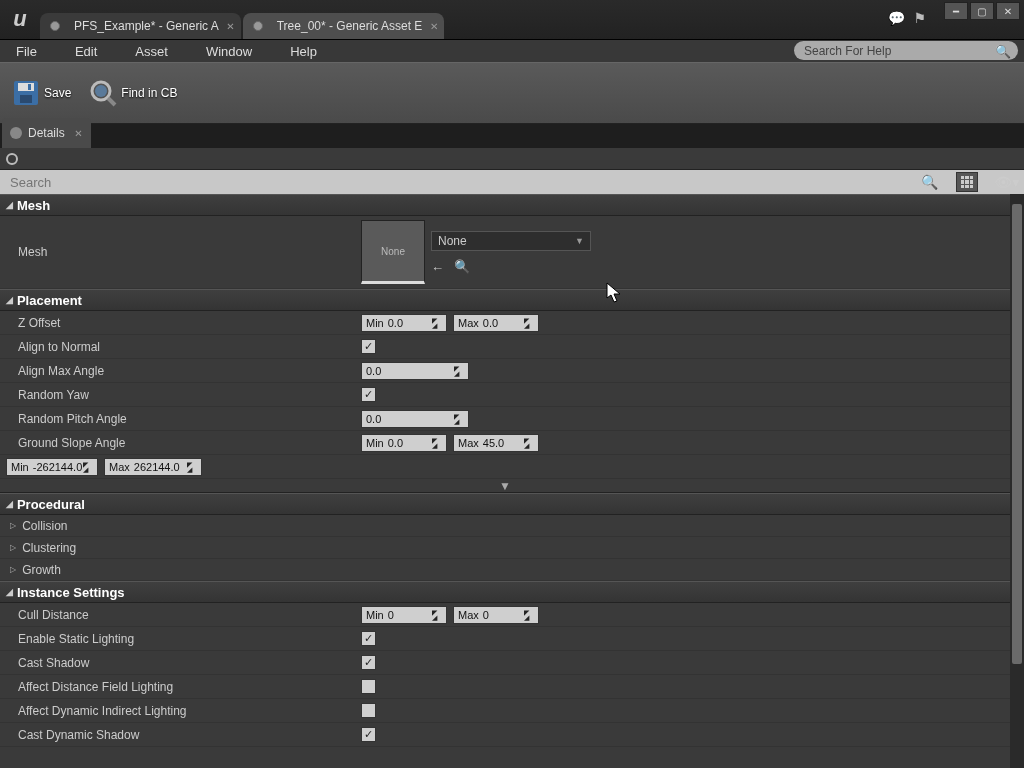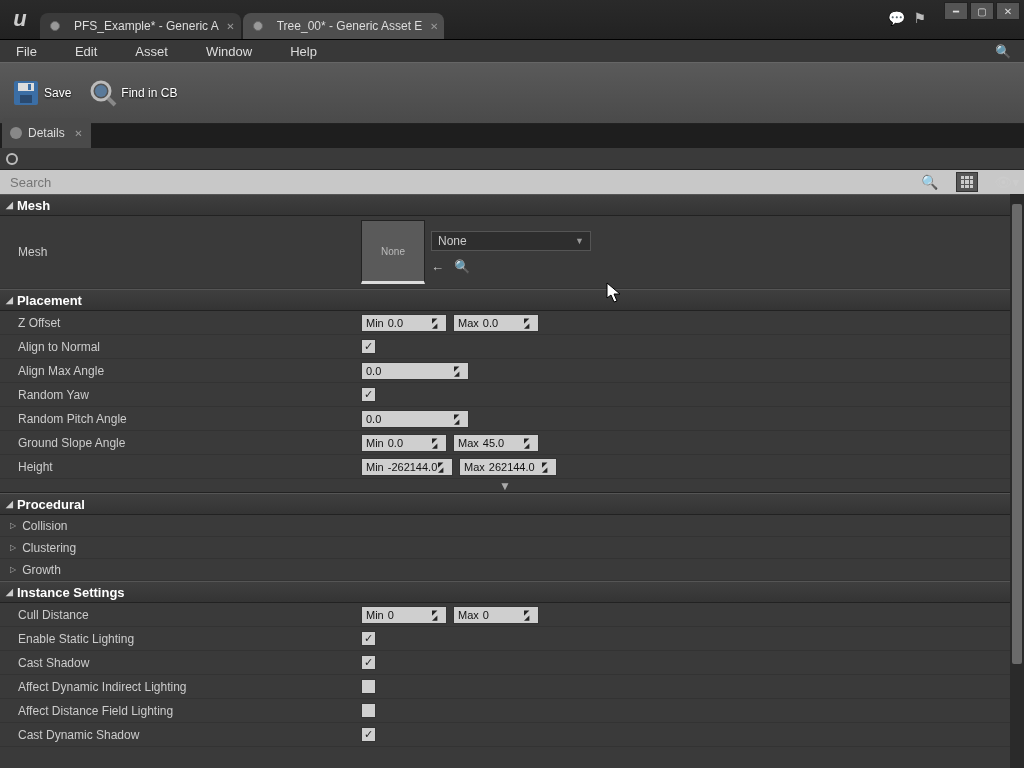--- a/index.html
+++ b/index.html
@@ -110,20 +110,21 @@
     <div class="winbtn">✕</div>
   </div>
 </div>
 
 <div class="menubar">
   <span class="menuitem">File</span>
   <span class="menuitem">Edit</span>
   <span class="menuitem">Asset</span>
   <span class="menuitem">Window</span>
   <span class="menuitem">Help</span>
+  <input class="helpsearch" placeholder="Search For Help" style="">
   <span class="helpsearchicon">🔍</span>
 </div>
 
 <div class="toolbar">
   <div class="toolbtn">
     <div class="ico">
       <svg width="30" height="30" viewBox="0 0 30 30">
           <rect x="3" y="3" width="24" height="24" rx="2" fill="#3b6ea5"></rect>
           <rect x="7" y="5" width="16" height="8" fill="#ddd"></rect>
           <rect x="9" y="17" width="12" height="8" fill="#2a4a70"></rect>
@@ -257,21 +258,20 @@
             <span class="arr">◤<br>◢</span>
           </div>
       <div class="spin max">
             <span class="k">Max</span>
             <span>45.0</span>
             <span class="arr">◤<br>◢</span>
           </div>
     </div>
       </div>
     <div class="row">
-        <div class="lbl">Height</div>
         <div class="val">
       <div class="spin" style="width:92px">
             <span class="k">Min</span>
             <span>-262144.0</span>
             <span class="arr">◤<br>◢</span>
           </div>
       <div class="spin" style="width:98px">
             <span class="k">Max</span>
             <span>262144.0</span>
             <span class="arr">◤<br>◢</span>
@@ -322,27 +322,27 @@
           <div class="cb">✓</div>
         </div>
       </div>
     <div class="row">
         <div class="lbl">Cast Shadow</div>
         <div class="val">
           <div class="cb">✓</div>
         </div>
       </div>
     <div class="row">
+        <div class="lbl">Affect Distance Field Lighting</div>
+        <div class="val">
+          <div class="cb"></div>
+        </div>
+      </div>
+    <div class="row">
         <div class="lbl">Affect Dynamic Indirect Lighting</div>
-        <div class="val">
-          <div class="cb"></div>
-        </div>
-      </div>
-    <div class="row">
-        <div class="lbl">Affect Distance Field Lighting</div>
         <div class="val">
           <div class="cb"></div>
         </div>
       </div>
     <div class="row">
         <div class="lbl">Cast Dynamic Shadow</div>
         <div class="val">
           <div class="cb">✓</div>
         </div>
       </div>

